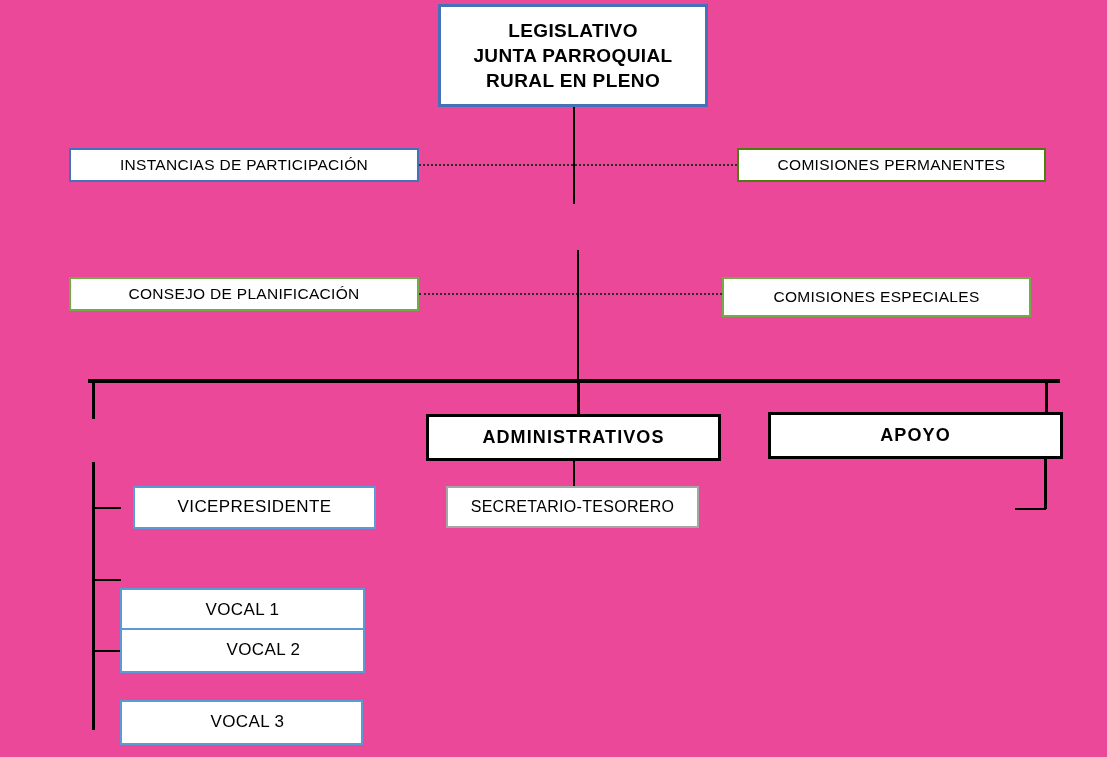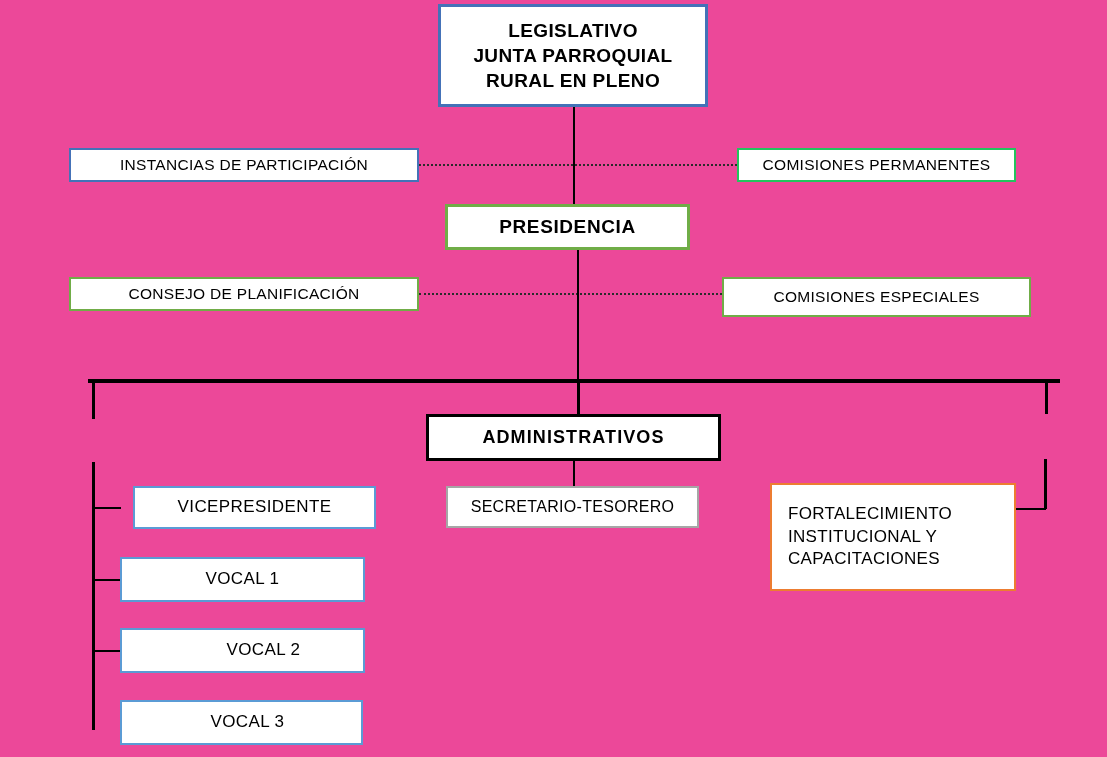--- a/index.html
+++ b/index.html
@@ -62,22 +62,22 @@
     font-size: 19px;
     letter-spacing: 0.4px;
   }
   .n-instancias {
     left: 69px; top: 148px; width: 350px; height: 34px;
     border: 2px solid #4472b8;
     font-size: 15.5px;
     letter-spacing: 0.3px;
   }
   .n-comisiones-perm {
-    left: 737px; top: 148px; width: 279px; height: 34px;
-    border: 2px solid #22c55e;
+    left: 737px; top: 148px; width: 309px; height: 34px;
+    border: 2px solid #4d7c0f;
     font-size: 15.5px;
     letter-spacing: 0.3px;
   }
   .n-presidencia {
     left: 445px; top: 204px; width: 245px; height: 46px;
     border: 3px solid #70ad47;
     font-weight: bold;
     font-size: 19px;
     letter-spacing: 0.6px;
   }
@@ -115,21 +115,21 @@
     letter-spacing: 1.1px;
   }
   .n-vicepresidente {
     left: 120px; top: 486px; width: 243px; height: 43px;
     border: 2px solid #5b9bd5;
     font-size: 17px;
     letter-spacing: 0.4px;
     margin-left: 13px;
   }
   .n-vocal1 {
-    left: 120px; top: 557px; width: 245px; height: 45px;
+    left: 120px; top: 588px; width: 245px; height: 45px;
     border: 2px solid #5b9bd5;
     font-size: 17px;
     letter-spacing: 0.4px;
   }
   .n-vocal2 {
     left: 120px; top: 628px; width: 245px; height: 45px;
     border: 2px solid #5b9bd5;
     font-size: 17px;
     letter-spacing: 0.4px;
     padding-left: 42px;
@@ -196,37 +196,37 @@
   </div>
 
   <div class="node n-instancias">
     <span>INSTANCIAS  DE PARTICIPACIÓN</span>
   </div>
 
   <div class="node n-comisiones-perm">
     <span>COMISIONES  PERMANENTES</span>
   </div>
 
-  <div class="node n-presidencia">
-    <span>PRESIDENCIA</span>
-  </div>
 
   <div class="node n-consejo">
     <span>CONSEJO DE PLANIFICACIÓN</span>
   </div>
 
   <div class="node n-comisiones-esp">
     <span>COMISIONES  ESPECIALES</span>
   </div>
 
 
   <div class="node n-administrativos">
     <span>ADMINISTRATIVOS</span>
   </div>
 
+  <div class="node n-apoyo">
+    <span>APOYO</span>
+  </div>
 
   <div class="node n-vicepresidente">
     <span>VICEPRESIDENTE</span>
   </div>
 
   <div class="node n-vocal1">
     <span>VOCAL 1</span>
   </div>
 
   <div class="node n-vocal2">
@@ -234,19 +234,14 @@
   </div>
 
   <div class="node n-vocal3">
     <span>VOCAL 3</span>
   </div>
 
   <div class="node n-secretario">
     <span>SECRETARIO-TESORERO</span>
   </div>
 
-  <div class="node n-fortalecimiento">
-    <span>FORTALECIMIENTO
-INSTITUCIONAL   Y
-CAPACITACIONES</span>
-  </div>
 
 </div>
 
 </body></html>

